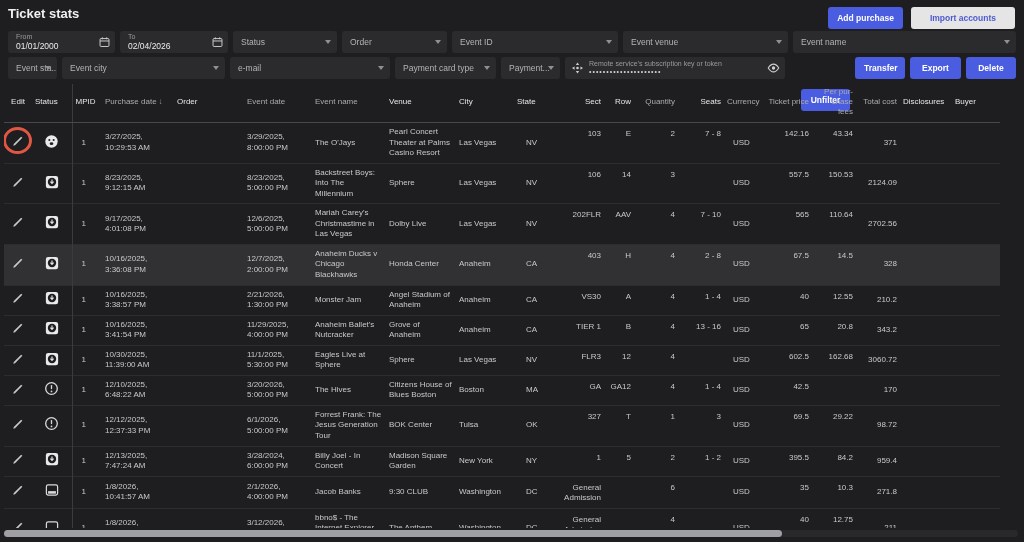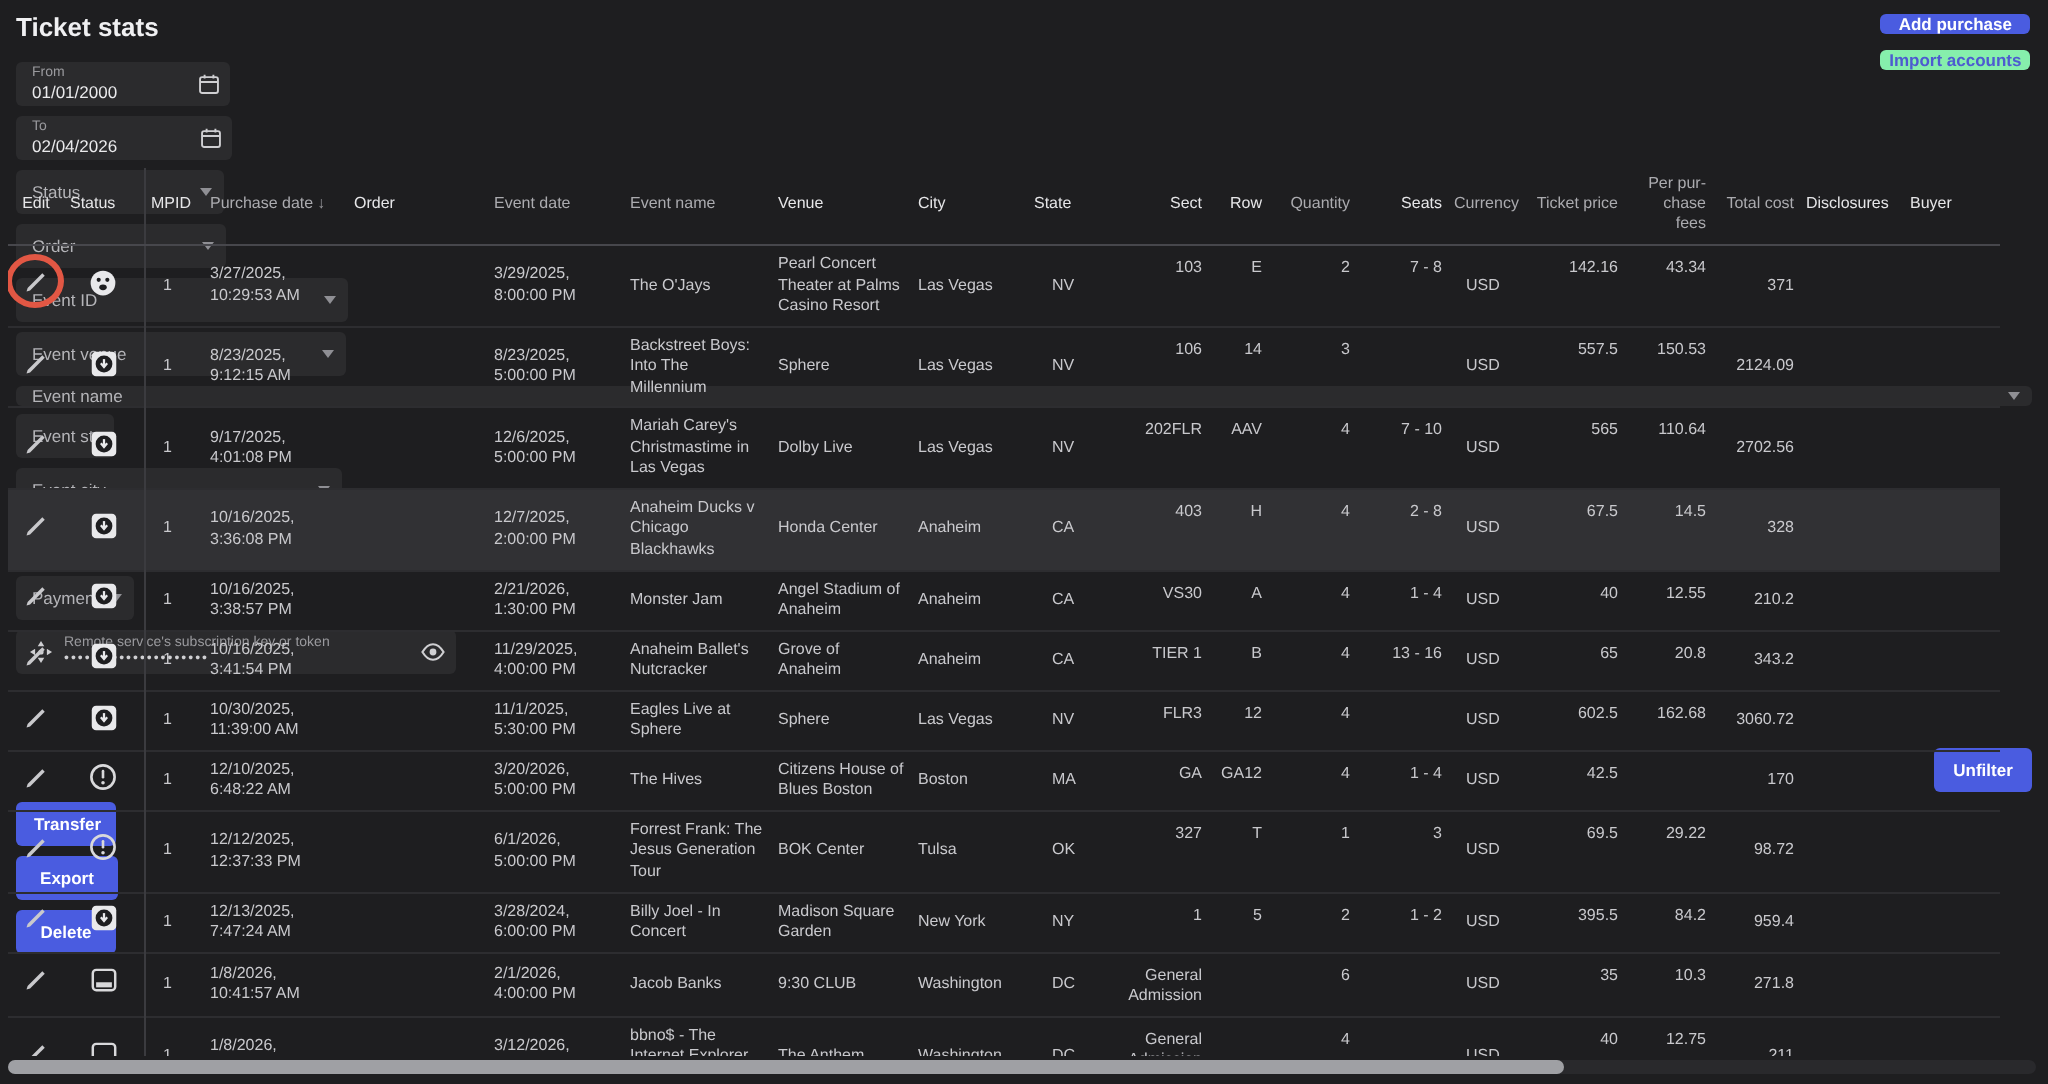--- a/index.html
+++ b/index.html
@@ -3,32 +3,32 @@
 <meta charset="utf-8">
 <style>
   * { box-sizing: border-box; margin: 0; padding: 0; }
   html,body { width:1024px; height:542px; }
   body {
     background:#1e1e20; color:#e4e4e6; overflow:hidden; position:relative;
     font-family:"Liberation Sans", sans-serif;
   }
   
   .page-title { position:absolute; left:8px; top:6px; font-size:13px; font-weight:bold; color:#f0f0f2; }
-  .topbar-right { position:absolute; top:7px; right:9px; display:flex; gap:8px; height:22px; align-items:stretch;flex-direction:column; }
+  .topbar-right { position:absolute; top:7px; right:9px; display:flex; gap:8px; height:22px; align-items:stretch; }
   .btn { border:none; border-radius:3px; font-family:inherit; font-weight:bold; font-size:8.5px; cursor:pointer; }
   .btn-blue { background:#4a5ce0; color:#ffffff; padding:0 9px; }
-  .btn-disabled { background:#86efac; color:#4d5bd0; padding:0 0; }
+  .btn-disabled { background:#e5e5e5; color:#4d5bd0; padding:0 19px; }
   .remote-select { background:#2b2b2d; border-radius:3px; position:relative; padding:3px 20px 2px 8px; min-width:74px; }
   .remote-select .lbl { font-size:7px; color:#9a9a9e; line-height:8px; }
   .remote-select .val { font-size:8.5px; color:#ececee; line-height:10px; }
   .chev { width:0; height:0; border-left:3.5px solid transparent; border-right:3.5px solid transparent; border-top:4px solid #8f8f94; display:inline-block; }
   .chev-abs { position:absolute; right:6px; top:50%; margin-top:-2px; }
   
   .filters { position:absolute; left:8px; top:31px; width:1008px; }
-  .frow { display:flex; gap:5px; margin-bottom:4px;flex-direction:column; }
+  .frow { display:flex; gap:5px; margin-bottom:4px; }
   .fbox { background:#2b2b2d; border-radius:3px; height:22px; position:relative;
           display:flex; align-items:center; padding:0 16px 0 8px; font-size:8.5px; color:#b4b4b8;
           white-space:nowrap; overflow:hidden; flex:none; }
   .fbox.twoline { flex-direction:column; align-items:flex-start; justify-content:center; }
   .fbox .sub-lbl { font-size:7px; color:#9a9a9e; line-height:8px; }
   .fbox .sub-val { font-size:8.5px; color:#eaeaec; line-height:10px; }
   .icon-right { position:absolute; right:5px; top:50%; transform:translateY(-50%); display:inline-flex; }
   .token-box { padding-left:24px; }
   .token-box .dpad { position:absolute; left:6px; top:50%; transform:translateY(-50%); display:inline-flex; }
   .token-dots { font-size:7px; letter-spacing:1px; color:#d0d0d3; line-height:8px; }
@@ -120,20 +120,24 @@
       <span class="chev chev-abs"></span>
     </div>
     <div class="fbox" style="width:163px">
       <span>Event city</span>
       <span class="chev chev-abs"></span>
     </div>
     <div class="fbox" style="width:160px">
       <span>e-mail</span>
       <span class="chev chev-abs"></span>
     </div>
+    <div class="fbox" style="width:101px">
+      <span>Payment card type</span>
+      <span class="chev chev-abs"></span>
+    </div>
     <div class="fbox" style="width:59px; padding-right:13px">
       <span>Payment...</span>
       <span class="chev chev-abs"></span>
     </div>
     <div class="fbox twoline token-box" style="width:220px">
       <span class="dpad">
           <svg width="13" height="13" viewBox="0 0 16 16" fill="#cfcfd2">
             <path d="M8 1.2 L10 4.4 H6 Z"></path>
             <path d="M8 14.8 L6 11.6 H10 Z"></path>
             <path d="M1.2 8 L4.4 6 V10 Z"></path>

